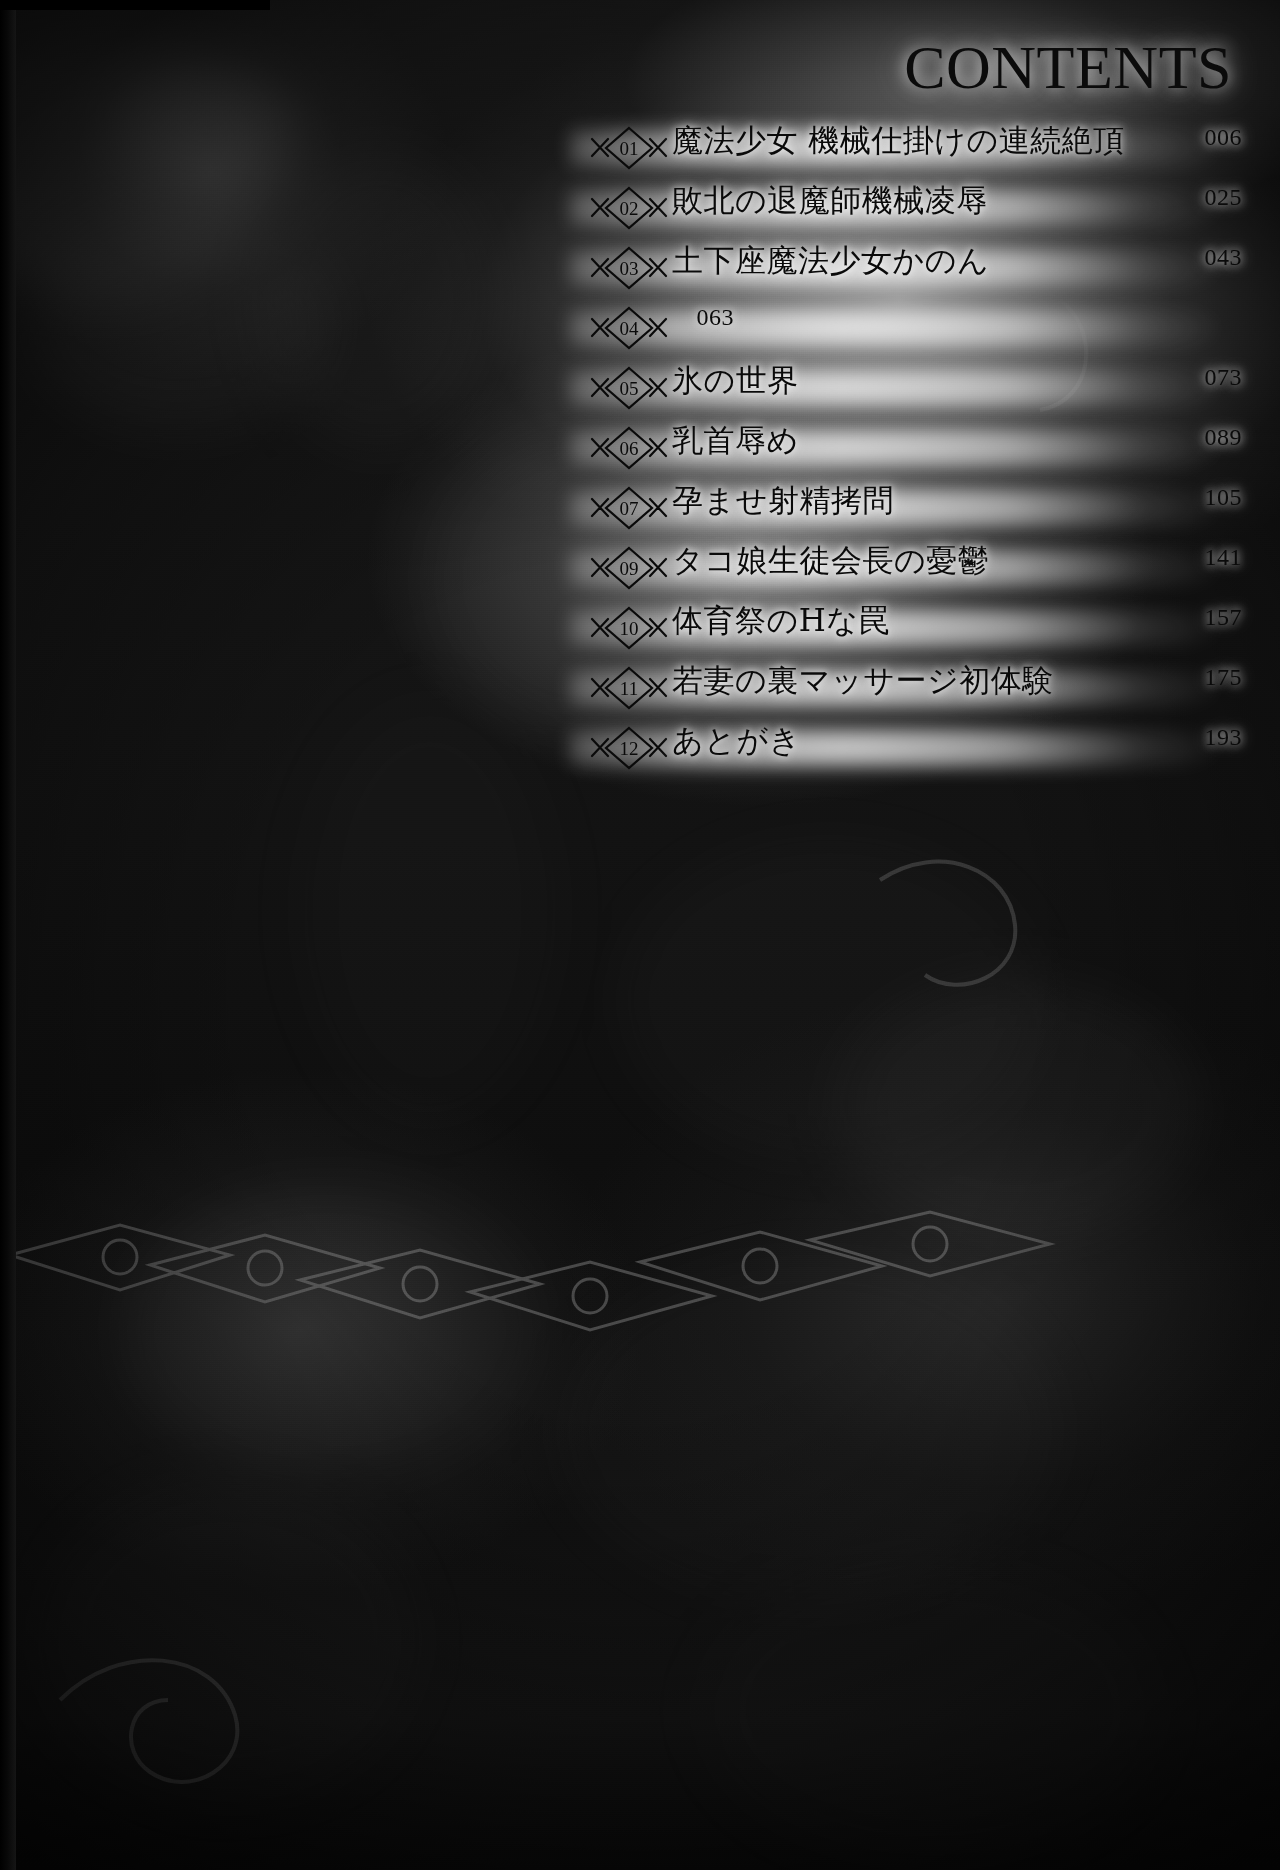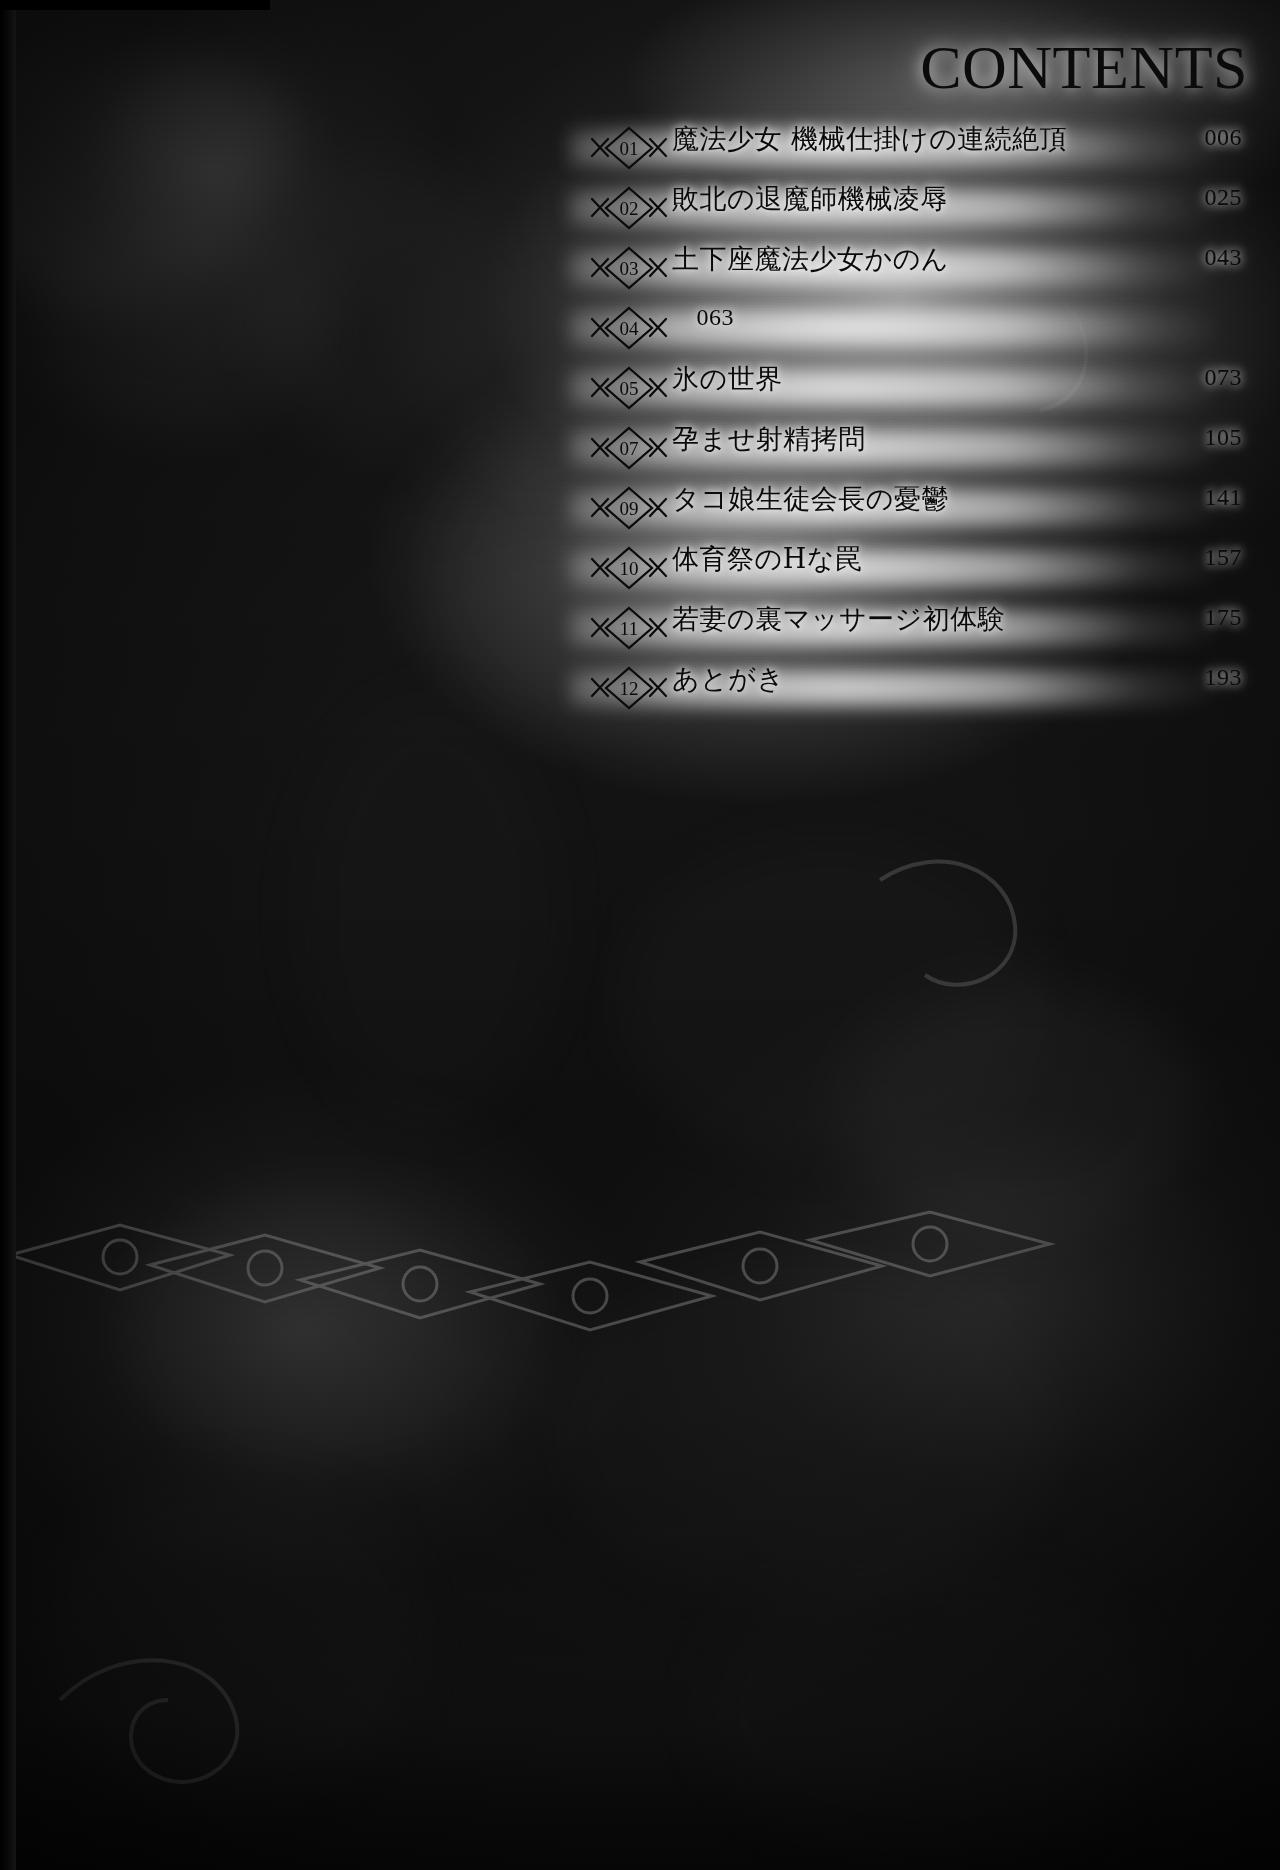--- a/index.html
+++ b/index.html
@@ -130,21 +130,21 @@
   
   .contents-wrap {
     position: absolute;
     left: 0; top: 0;
     width: 1280px;
     height: 1000px;
   }
 
   .page-title {
     position: absolute;
-    right: 32px;
+    right: 48px;
     top: 36px;
     font-family: "Liberation Serif", "DejaVu Serif", serif;
     font-size: 62px;
     line-height: 1;
     letter-spacing: 0.5px;
     color: #0b0b0b;
     font-weight: 400;
     white-space: nowrap;
     text-shadow:
       0 0 16px rgba(255,255,255,0.85),
@@ -193,21 +193,21 @@
     align-items: center;
     justify-content: center;
   }
   .marker svg { display: block; }
 
   .toc-title {
     position: relative;
     z-index: 2;
     flex: 1 1 auto;
     font-family: "DejaVu Serif", "Liberation Serif", serif;
-    font-size: 27px;
+    font-size: 31px;
     line-height: 1;
     color: #0a0a0a;
     white-space: nowrap;
     letter-spacing: 0.5px;
     text-shadow:
       0 0 7px rgba(255,255,255,0.9),
       0 0 16px rgba(255,255,255,0.6);
   }
 
   .toc-page {
@@ -355,20 +355,34 @@
               <path d="M6 14 L22 31 M6 31 L22 14"></path>
               <path d="M64 14 L80 31 M64 31 L80 14"></path>
             </g>
             <text x="43" y="30" text-anchor="middle" font-family="'Liberation Serif',serif" font-size="19" fill="#0a0a0a">05</text>
           </svg>
         </span>
         <span class="toc-title">氷の世界</span>
         <span class="toc-page">073</span>
       </div>
 
+      <div class="toc-row">
+        <span class="marker">
+          <svg width="86" height="46" viewBox="0 0 86 46">
+            <g stroke="#0a0a0a" stroke-width="2.2" fill="none" stroke-linecap="round">
+              <path d="M43 3 L66 23 L43 43 L20 23 Z"></path>
+              <path d="M6 14 L22 31 M6 31 L22 14"></path>
+              <path d="M64 14 L80 31 M64 31 L80 14"></path>
+            </g>
+            <text x="43" y="30" text-anchor="middle" font-family="'Liberation Serif',serif" font-size="19" fill="#0a0a0a">06</text>
+          </svg>
+        </span>
+        <span class="toc-title">乳首辱め</span>
+        <span class="toc-page">089</span>
+      </div>
 
       <div class="toc-row">
         <span class="marker">
           <svg width="86" height="46" viewBox="0 0 86 46">
             <g stroke="#0a0a0a" stroke-width="2.2" fill="none" stroke-linecap="round">
               <path d="M43 3 L66 23 L43 43 L20 23 Z"></path>
               <path d="M6 14 L22 31 M6 31 L22 14"></path>
               <path d="M64 14 L80 31 M64 31 L80 14"></path>
             </g>
             <text x="43" y="30" text-anchor="middle" font-family="'Liberation Serif',serif" font-size="19" fill="#0a0a0a">07</text>

